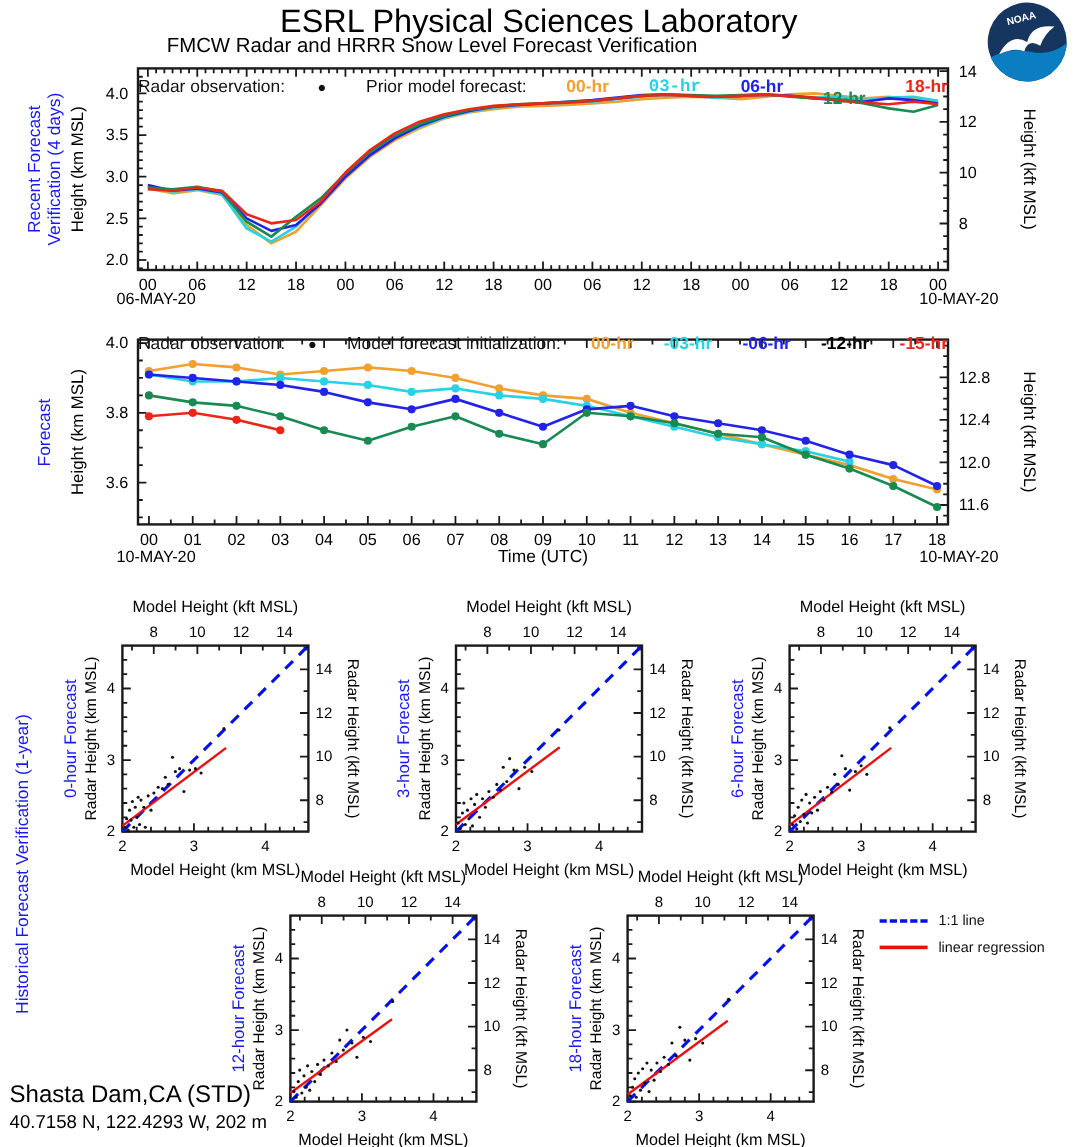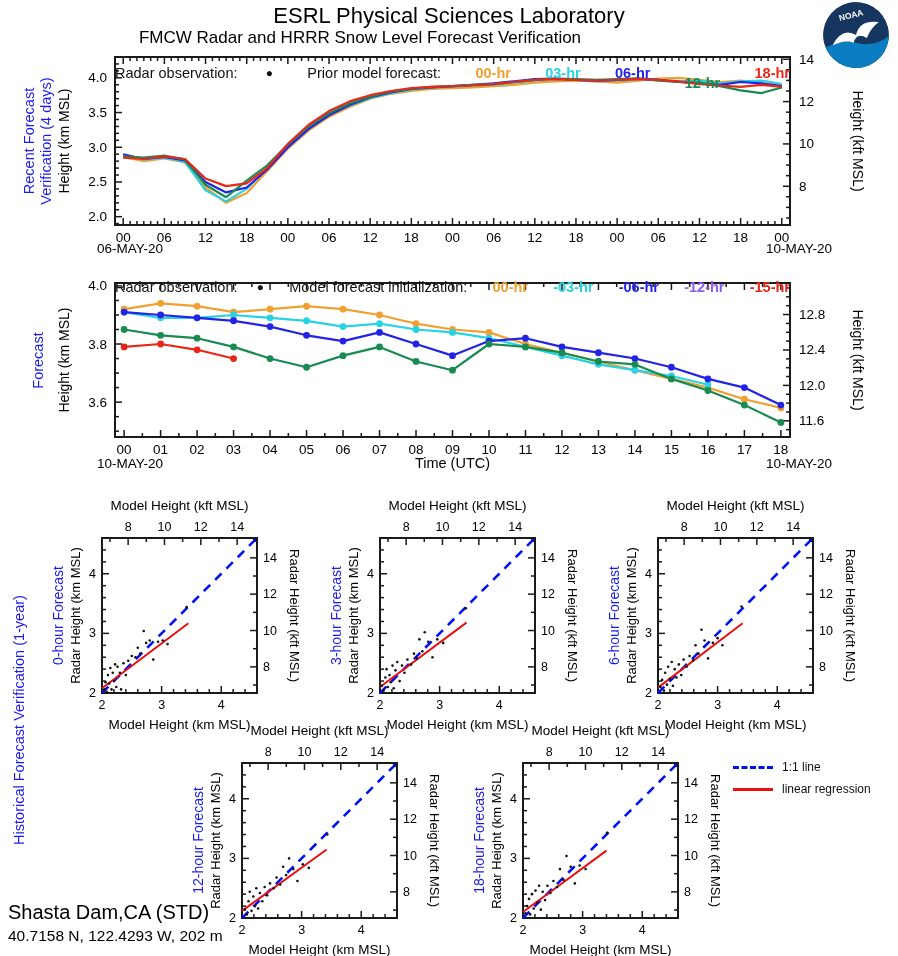--- a/index.html
+++ b/index.html
@@ -1,18 +1,18 @@
 <!DOCTYPE html>
 <html><head>
 <meta charset="utf-8">
 <style>
   html,body{margin:0;padding:0;background:#fff;}
   body{font-family:"Liberation Sans", sans-serif;}
   .page{position:relative;width:898px;height:956px;background:#fff;overflow:hidden;}
-  .title{position:absolute;top:3px;left:0;width:898px;text-align:center;font-size:22px;color:#000;}
+  .title{position:absolute;top:3px;left:0;width:898px;text-align:center;font-size:27px;color:#000;}
   .subtitle{position:absolute;top:28px;left:0;width:720px;text-align:center;font-size:17px;color:#000;}
   .logo{position:absolute;left:820px;top:0px;width:72px;height:70px;transform:rotate(-14deg);}
   svg text{font-family:"Liberation Sans", sans-serif;}
   .vlabel{position:absolute;text-align:center;white-space:pre-line;transform:rotate(-90deg);}
   .vlabel.right{transform:rotate(90deg);}
   .blue{color:#1a1aee;}
   .chart-legend{position:absolute;display:flex;justify-content:space-between;align-items:center;gap:15px;font-size:14.5px;color:#111;}
   .chart-legend .bullet{font-size:12px;margin-left:-6px;}
   .chart-legend .litem{font-weight:bold;}
   .sc-legend{position:absolute;left:733px;top:760px;font-size:12px;color:#111;}
@@ -318,21 +318,21 @@
       <path d="M103.2 108.3 L123.8 109.7 L144.4 107.6 L165.0 111.7 L185.5 136.7 L206.1 149.2 L226.7 132.6 L247.3 117.3 L267.9 96.5 L288.4 78.4 L309.0 65.2 L329.6 55.5 L350.2 48.6 L370.8 43.7 L391.3 40.9 L411.9 38.9 L432.5 38.2 L453.1 36.8 L473.7 36.1 L494.2 34.0 L514.8 31.9 L535.4 30.5 L556.0 31.2 L576.6 31.9 L597.1 31.2 L617.7 30.5 L638.3 32.6 L658.9 34.0 L679.5 34.7 L700.0 38.2 L720.6 42.3 L741.2 45.1 L761.8 39.5" fill="none" stroke="#188a52" stroke-width="2.2" stroke-linejoin="round"></path>
       <path d="M103.2 109.7 L123.8 111.0 L144.4 108.3 L165.0 111.0 L185.5 130.5 L206.1 138.1 L226.7 135.3 L247.3 120.1 L267.9 95.8 L288.4 77.0 L309.0 63.1 L329.6 53.4 L350.2 47.2 L370.8 43.0 L391.3 40.2 L411.9 38.9 L432.5 38.2 L453.1 37.5 L473.7 36.1 L494.2 34.0 L514.8 31.9 L535.4 31.2 L556.0 31.9 L576.6 32.6 L597.1 31.9 L617.7 31.2 L638.3 31.9 L658.9 33.3 L679.5 36.1 L700.0 37.5 L720.6 38.9 L741.2 36.8 L761.8 38.9" fill="none" stroke="#e82718" stroke-width="2.2" stroke-linejoin="round"></path>
       <text x="77" y="205" font-size="13.5" text-anchor="start" fill="#000">06-MAY-20</text>
       <text x="812" y="205" font-size="13.5" text-anchor="end" fill="#000">10-MAY-20</text>
     </svg>
   <div id="leg1" class="chart-legend" style="left:115px;top:55px;width:675px;">
       <span>Radar observation:</span>
       <span class="bullet">●</span>
       <span>Prior model forecast:</span>
       <span class="litem" style="color: rgb(240, 160, 48);">00-hr</span>
-      <span class="litem" style="color: rgb(40, 210, 226);">03-hr</span>
+      <span class="litem" style="color: rgb(40, 210, 226); font-family: Liberation Mono, monospace;">03-hr</span>
       <span class="litem" style="color: rgb(35, 35, 232);">06-hr</span>
       <span class="litem" style="color: rgb(24, 138, 82); margin-top: 20px;">12-hr</span>
       <span class="litem" style="color: rgb(232, 39, 24);">18-hr</span>
     </div>
 
   <div class="vlabel blue" style="left:-22px;top:352px;width:120px;height:17px;font-size:14.5px;">Forecast</div>
   <div class="vlabel" style="left:-11px;top:352px;width:150px;height:16px;font-size:14px;">Height (km MSL)</div>
   <div class="vlabel right" style="left:783px;top:352px;width:150px;height:16px;font-size:14px;">Height (kft MSL)</div>
   <svg id="c2" style="position:absolute;left:20px;top:276px;" width="860" height="202">
       <rect x="95" y="7" width="675" height="154" fill="none" stroke="#1a1a1a" stroke-width="2"></rect>
@@ -551,21 +551,21 @@
       <text x="812" y="192" font-size="13.5" text-anchor="end" fill="#000">10-MAY-20</text>
       <text x="432.5" y="192" font-size="14.5" text-anchor="middle" fill="#000">Time (UTC)</text>
     </svg>
   <div id="leg2" class="chart-legend" style="left:115px;top:279px;width:675px;">
       <span>Radar observation:</span>
       <span class="bullet">●</span>
       <span>Model forecast initialization:</span>
       <span class="litem" style="color: rgb(240, 160, 48);">00-hr</span>
       <span class="litem" style="color: rgb(40, 210, 226);">-03-hr</span>
       <span class="litem" style="color: rgb(35, 35, 232);">-06-hr</span>
-      <span class="litem" style="color: #8b5cf6;">-12-hr</span>
+      <span class="litem" style="color: #000000;">-12-hr</span>
       <span class="litem" style="color: rgb(232, 39, 24);">-15-hr</span>
     </div>
 
   <div class="vlabel blue" style="left:-140px;top:711px;width:320px;height:18px;font-size:14.5px;">Historical Forecast Verification (1-year)</div>
 
   <svg id="sc0" style="position:absolute;left:52px;top:496px;" width="256" height="238">
       <rect x="50" y="42" width="155" height="155" fill="none" stroke="#1a1a1a" stroke-width="2"></rect>
       <line x1="50" y1="197" x2="50" y2="190" stroke="#1a1a1a" stroke-width="1.5"></line>
       <text x="50" y="213" font-size="12.5" text-anchor="middle" fill="#000">2</text>
       <line x1="50" y1="197" x2="57" y2="197" stroke="#1a1a1a" stroke-width="1.5"></line>

